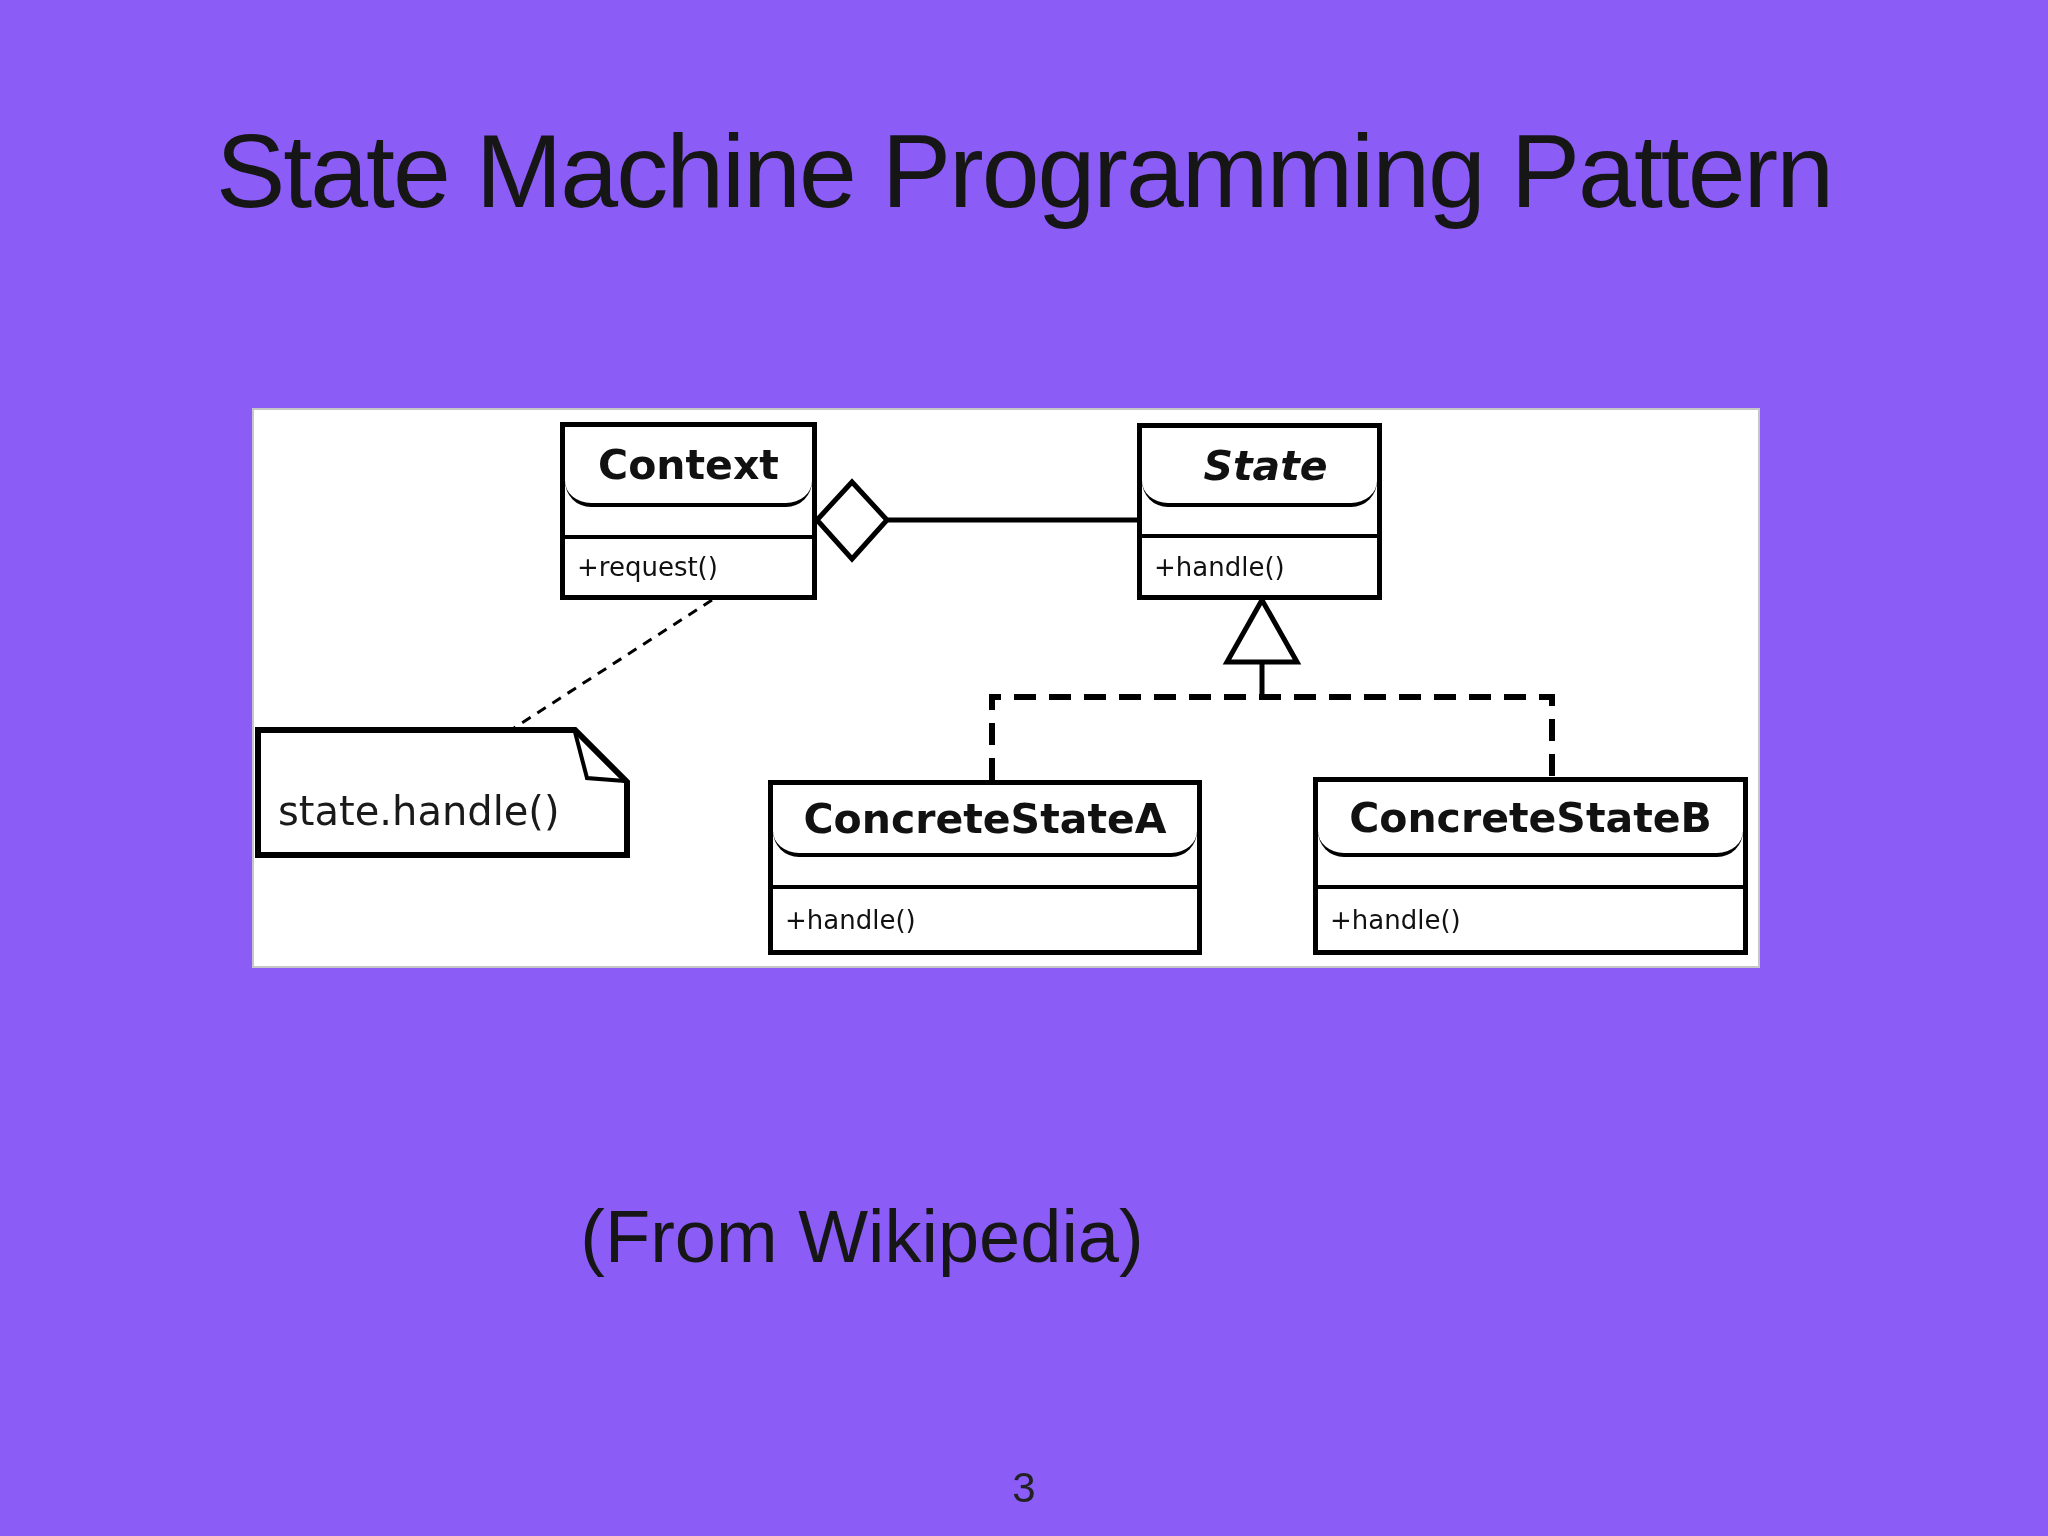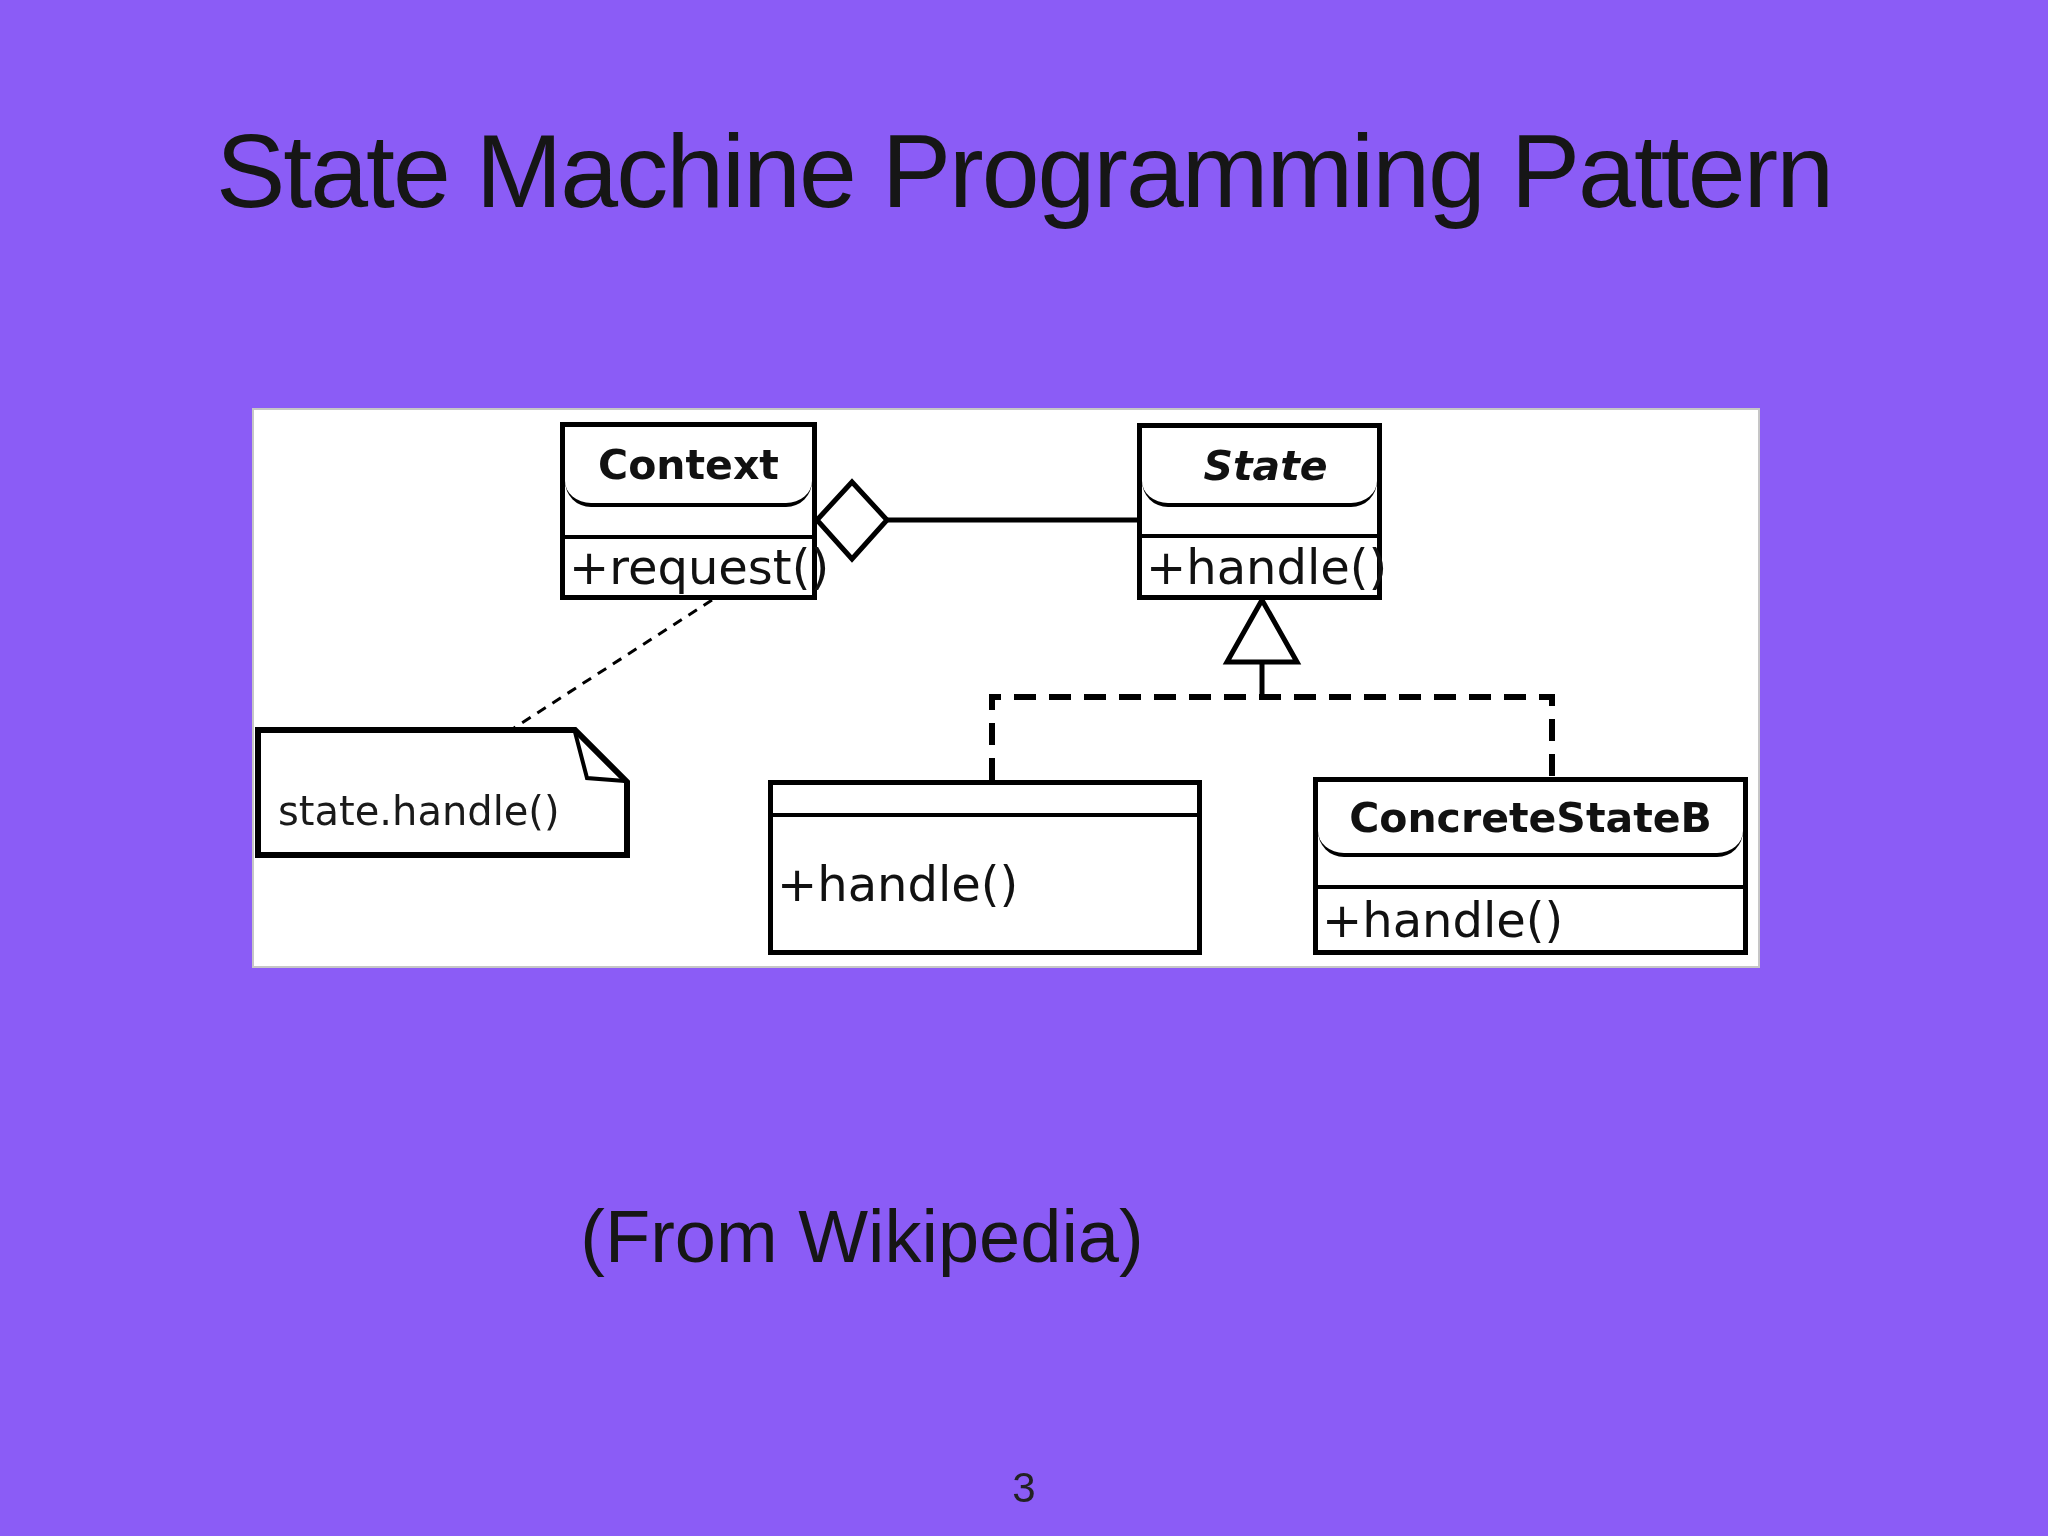--- a/index.html
+++ b/index.html
@@ -81,22 +81,22 @@
     border-radius: 26px;
   }
   .cls-name.italic { font-style: italic; }
   .cls-attrs {
     border-bottom: 4px solid #000000;
   }
   .cls-methods {
     flex: 1;
     display: flex;
     align-items: center;
-    padding-left: 4px;
-    font-size: 48px;
+    padding-left: 12px;
+    font-size: 26px;
     white-space: nowrap;
   }
   #box-context   { left: 306px;  top: 12px;  width: 257px; height: 178px; }
   #box-context .cls-name  { height: 76px; }
   #box-context .cls-attrs { height: 28px; }
   #box-state     { left: 883px;  top: 13px;  width: 245px; height: 177px; }
   #box-state .cls-name    { height: 75px; padding-left: 12px; }
   #box-state .cls-attrs   { height: 27px; }
   #box-concrete-a { left: 514px; top: 370px; width: 434px; height: 175px; }
   #box-concrete-a .cls-name  { height: 68px; }
@@ -147,20 +147,21 @@
       <div class="cls-methods">+request()</div>
     </div>
 
     <div class="class-box" id="box-state">
       <div class="cls-name italic">State</div>
       <div class="cls-attrs"></div>
       <div class="cls-methods">+handle()</div>
     </div>
 
     <div class="class-box" id="box-concrete-a">
+      <div class="cls-name">ConcreteStateA</div>
       <div class="cls-attrs"></div>
       <div class="cls-methods">+handle()</div>
     </div>
 
     <div class="class-box" id="box-concrete-b">
       <div class="cls-name">ConcreteStateB</div>
       <div class="cls-attrs"></div>
       <div class="cls-methods">+handle()</div>
     </div>
 

